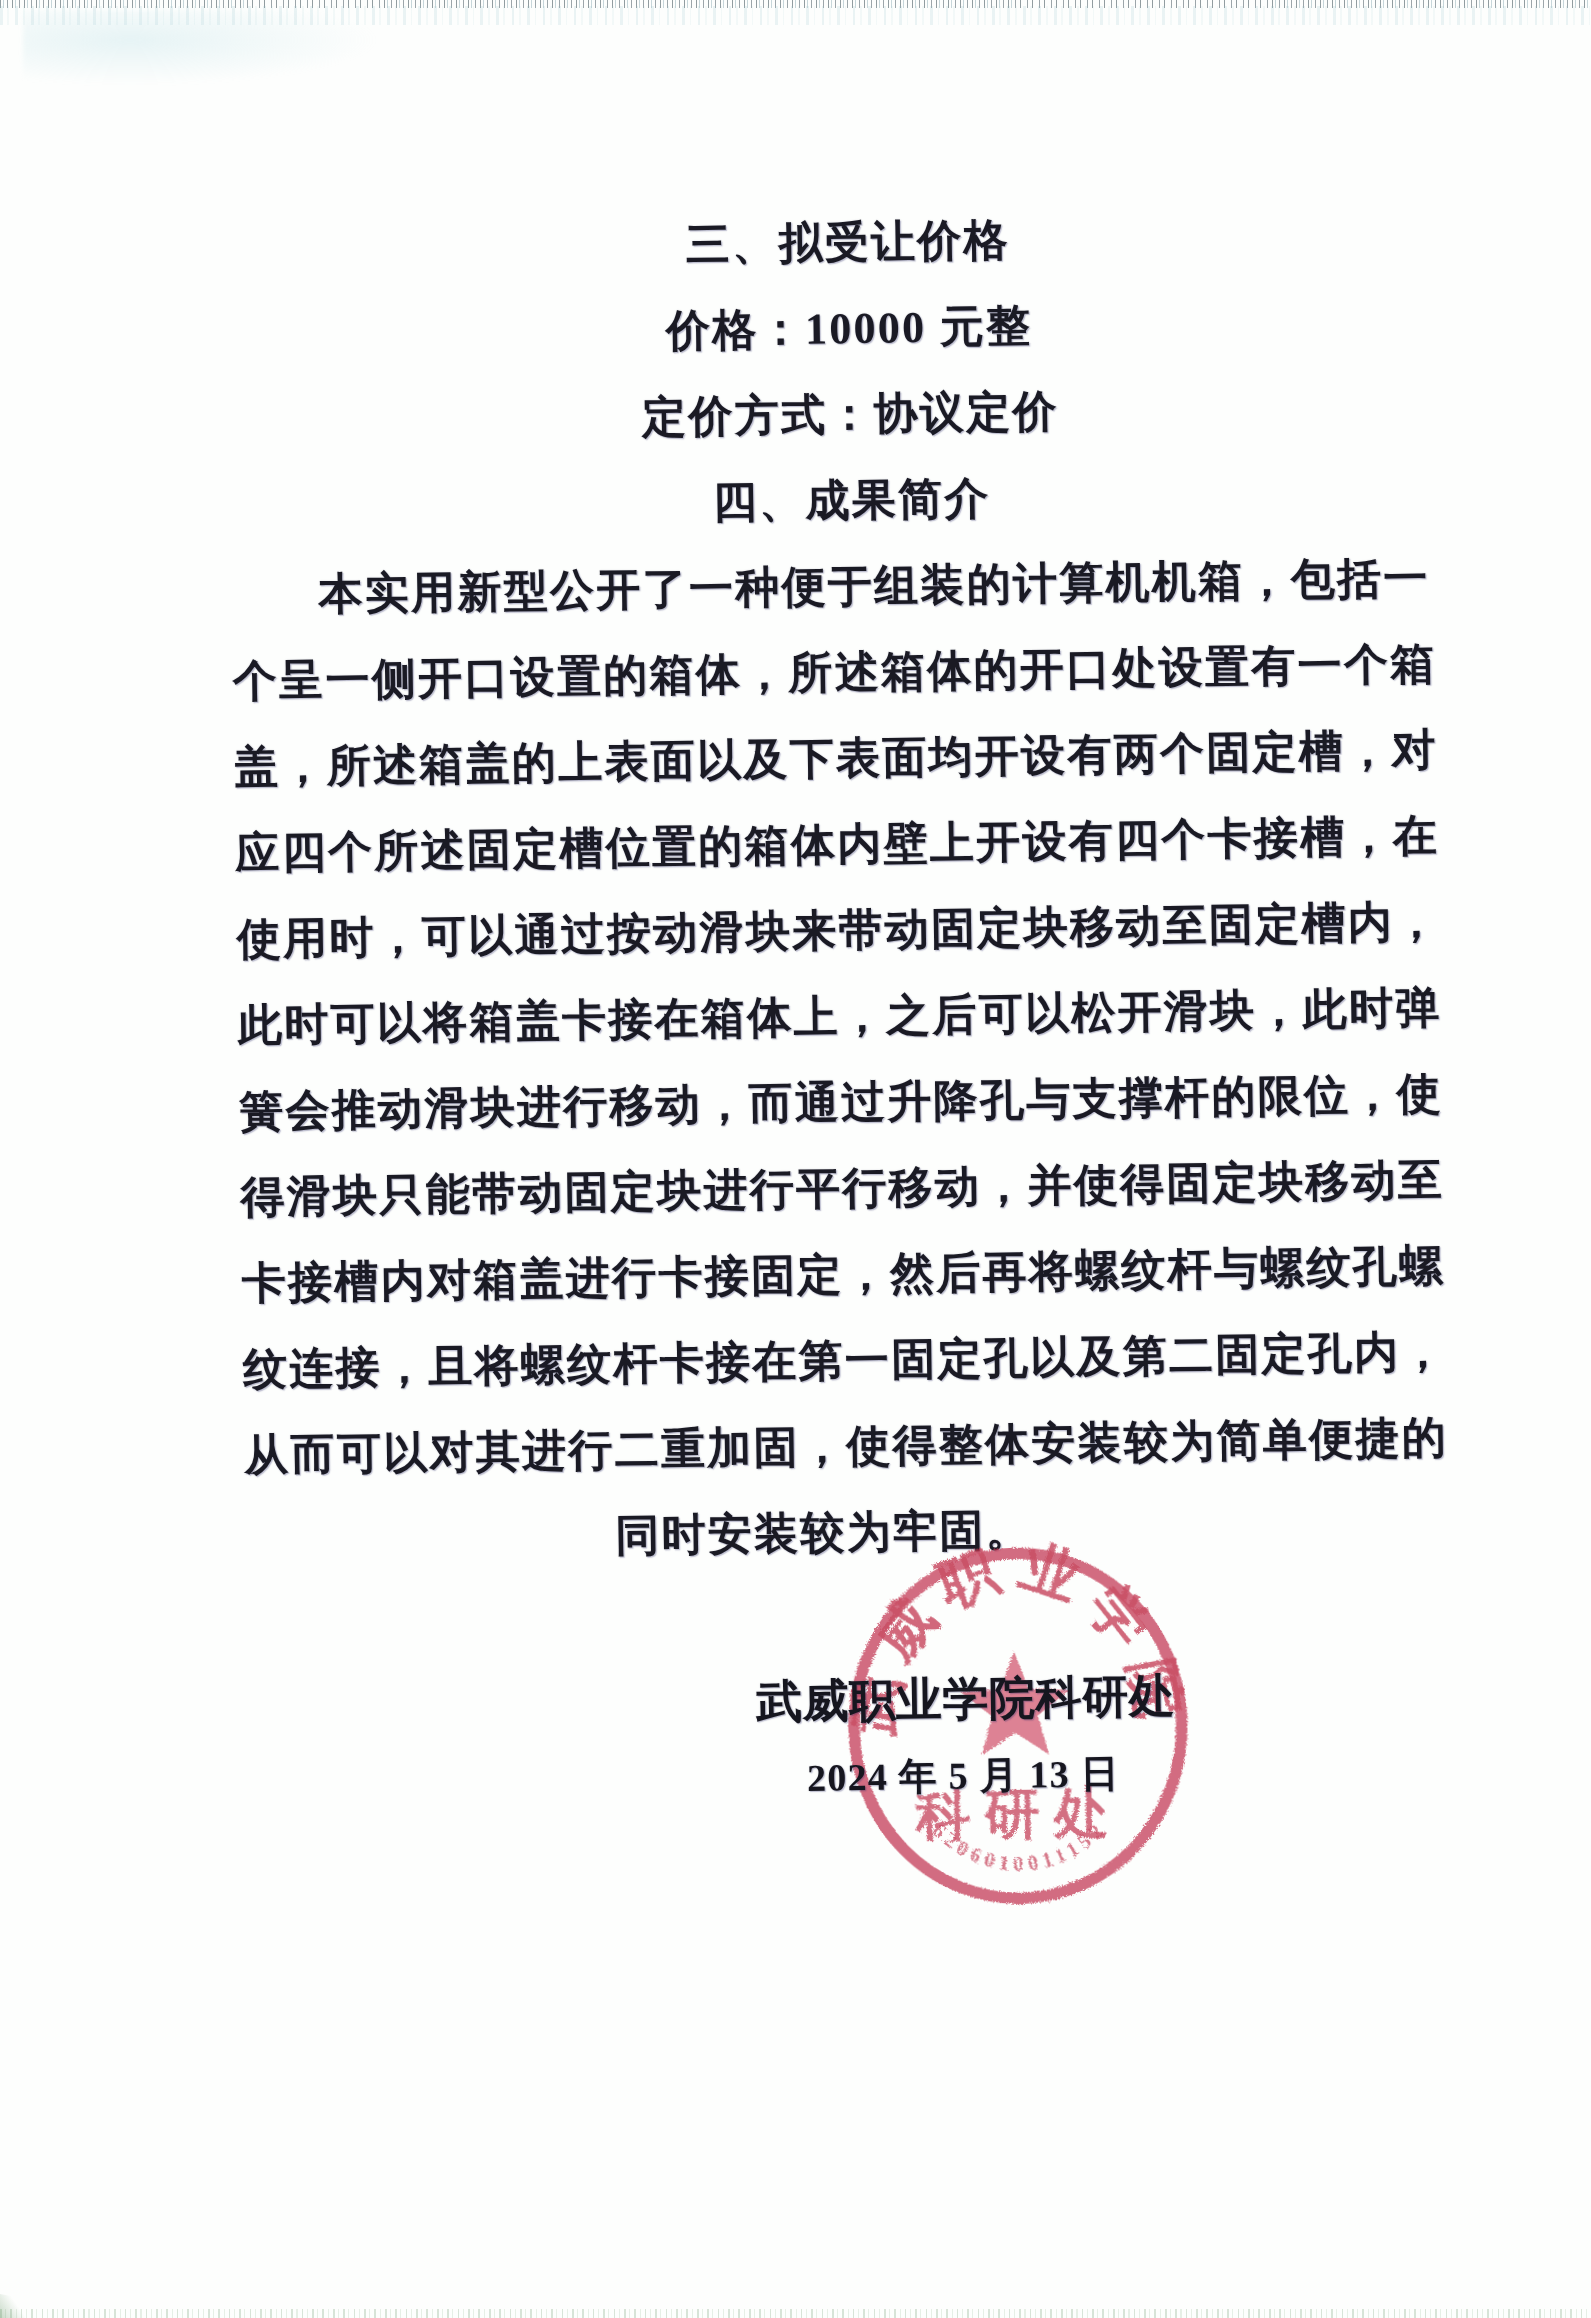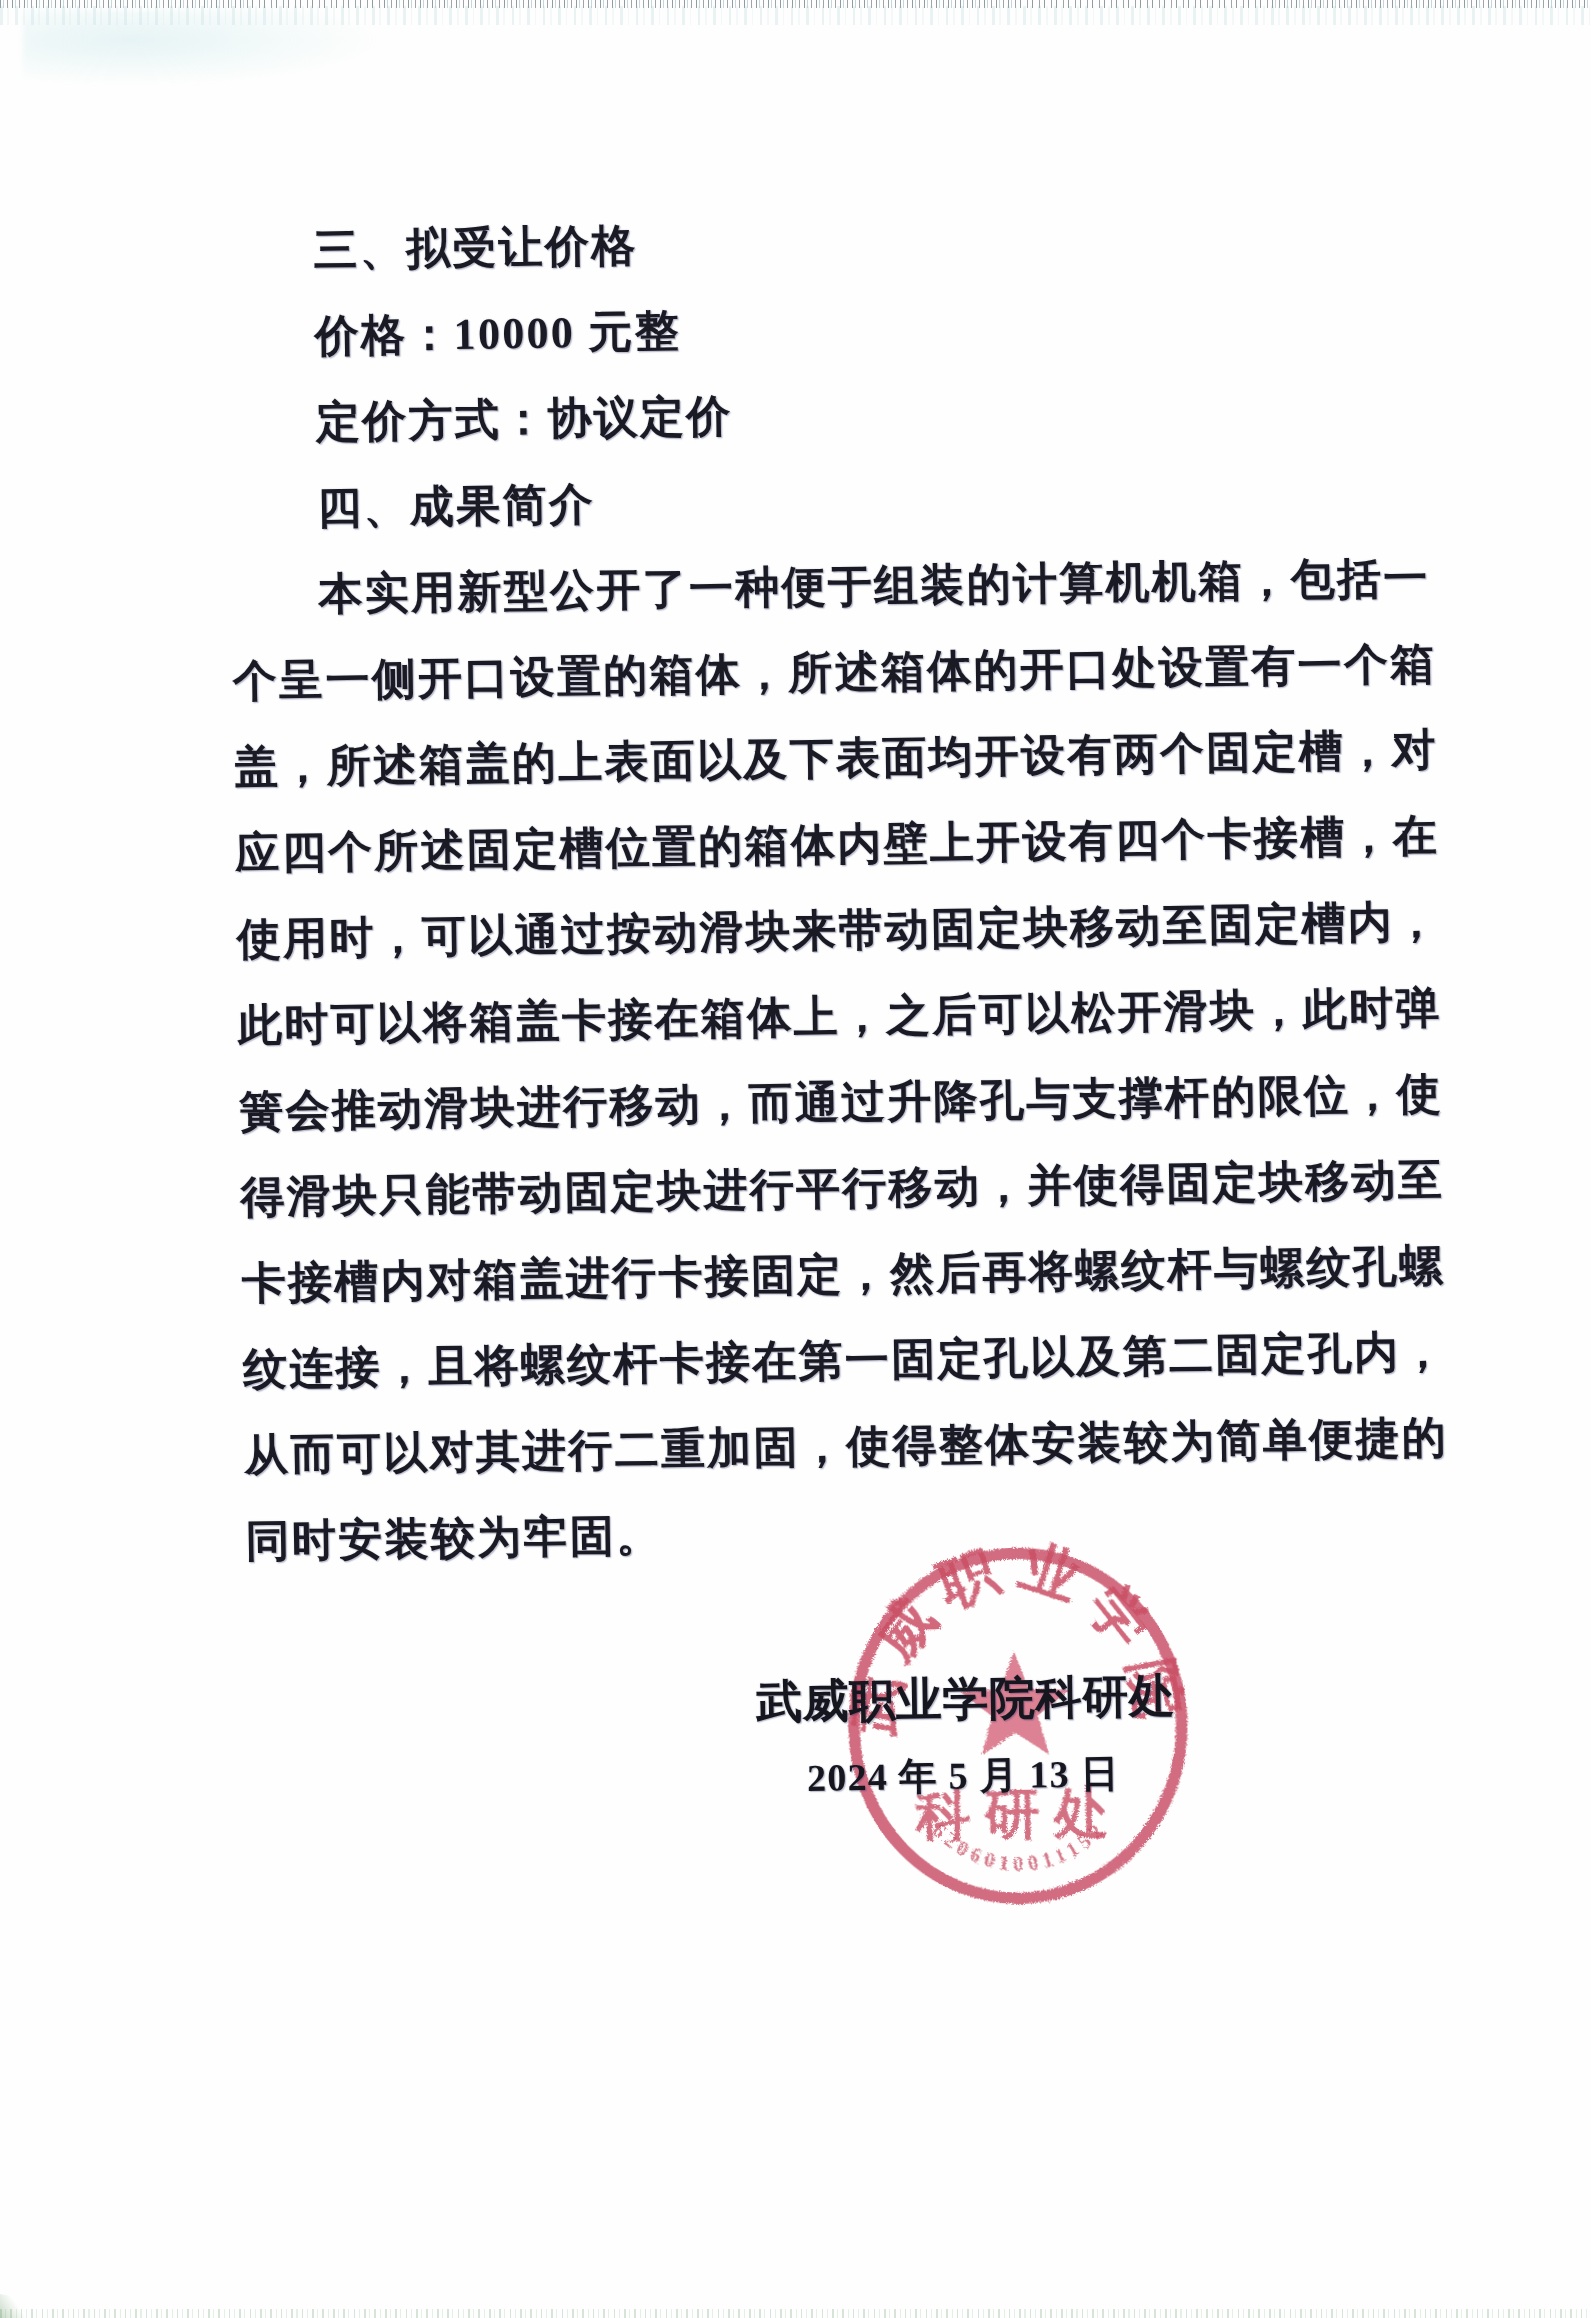--- a/index.html
+++ b/index.html
@@ -1,21 +1,21 @@
 <!DOCTYPE html>
 <html style="font-size:9.2px"><head>
 <meta charset="utf-8">
 <style>
   html,body{margin:0;padding:0;}
   body{
     width:1592px;height:2319px;position:relative;overflow:hidden;
     background:#fdfefd;
     font-family:"Liberation Serif","DejaVu Serif",serif;
   }
-  .page{position:absolute;inset:0;}
+  .page{position:absolute;inset:0;text-align:center;}
   
   .scan-noise-top{
     position:absolute;top:0;left:0;right:0;height:7.5px;
     background:repeating-linear-gradient(90deg,
       rgba(58,76,84,.55) 0 1.2px, rgba(58,76,84,0) 1.2px 3.5px,
       rgba(110,150,160,.38) 3.5px 4px, rgba(110,150,160,0) 4px 7px,
       rgba(40,60,70,.45) 7px 8px, rgba(40,60,70,0) 8px 12px);
     filter:blur(0.3px);
   }
   .scan-noise-top2{

